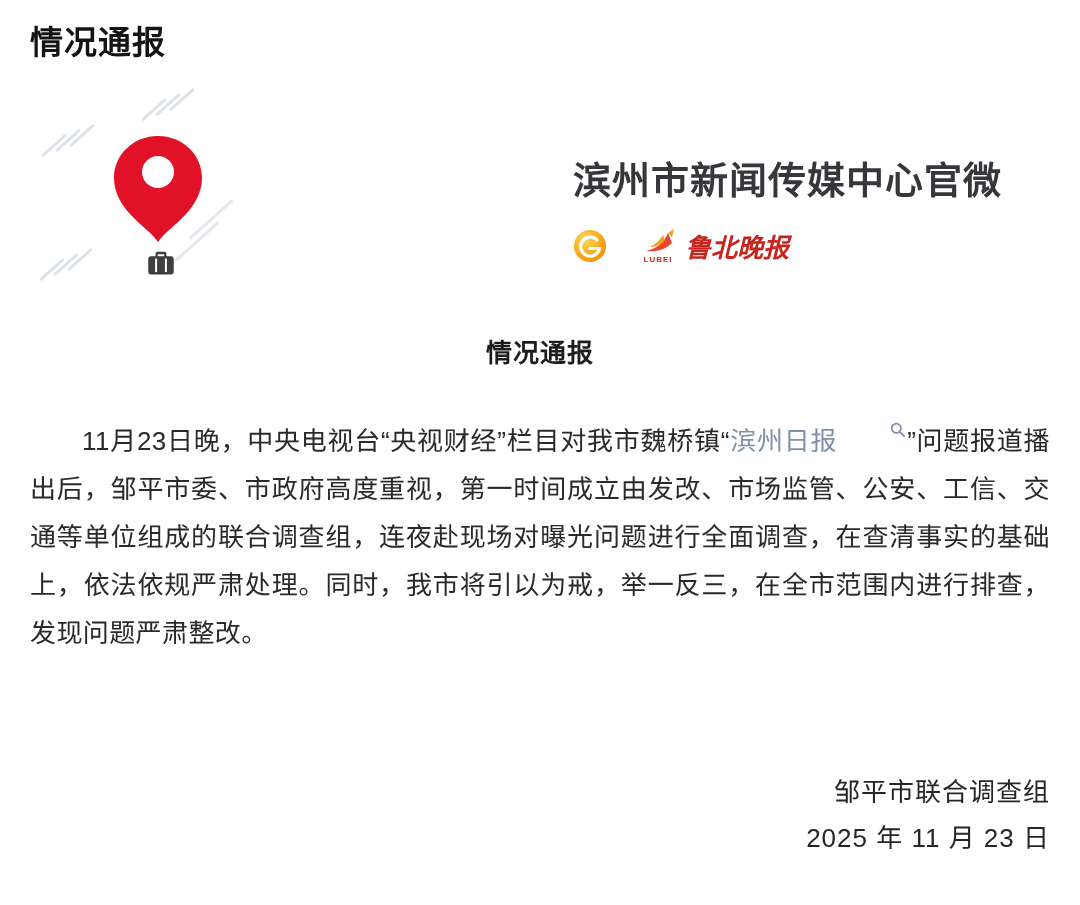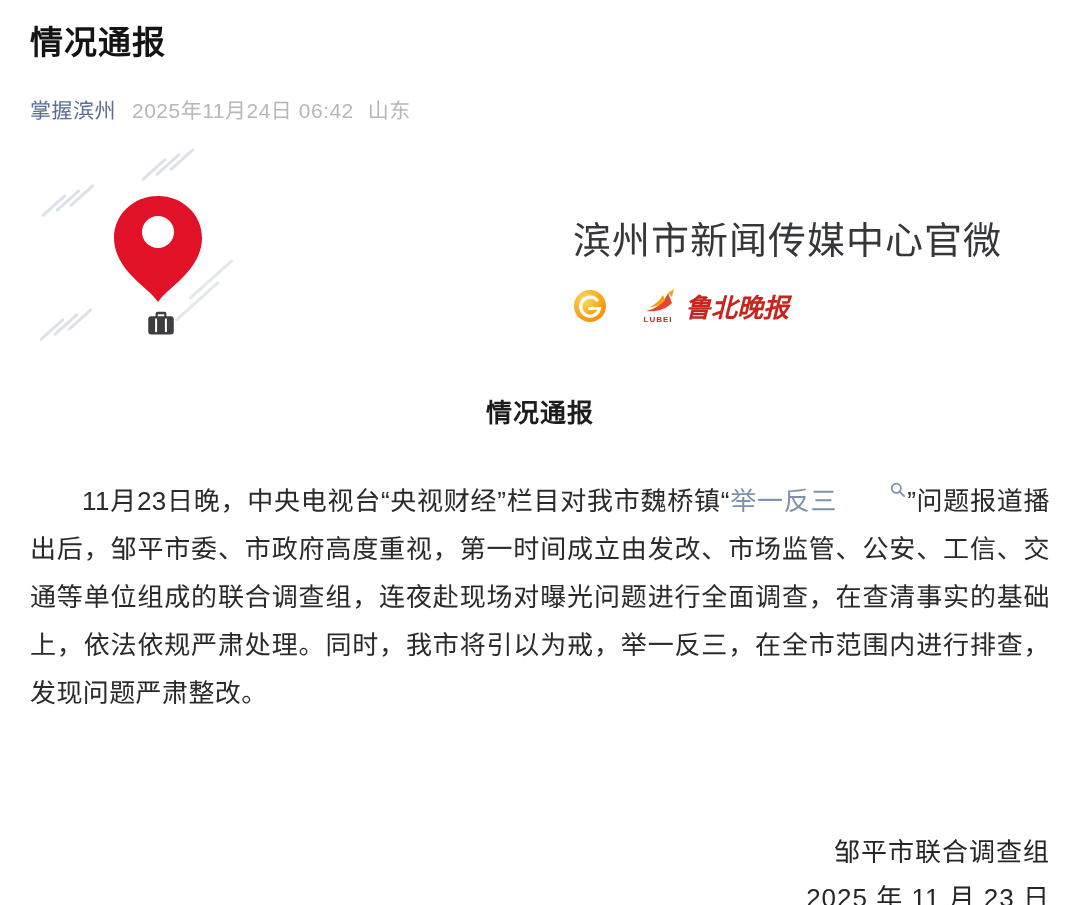--- a/index.html
+++ b/index.html
@@ -25,21 +25,21 @@
   .slashes i:nth-child(3){ left:28px; top:0; }
   .slashes-a { left:138px; top:16px; }
   .slashes-b { left:38px;  top:52px; }
   .slashes-d { left:36px;  top:176px; }
   .slashes-c { position:absolute; left:168px; top:130px; width:100px; height:46px; }
   .slashes-c i { position:absolute; display:block; width:58px; height:3px; background:#e4e8ec; border-radius:2px; transform:rotate(-42deg); }
   .slashes-c i:nth-child(1){ left:14px; top:6px; }
   .slashes-c i:nth-child(2){ left:0;  top:28px; }
 
   .banner-right { position:absolute; left:573px; top:68px; width:450px; }
-  .org-title { font-size:38px; font-weight:normal; color:#36373b; letter-spacing:1px; white-space:nowrap; }
+  .org-title { font-size:38px; font-weight:bold; color:#36373b; letter-spacing:1px; white-space:nowrap; }
   .logo-row { display:flex; align-items:center; margin-top:22px; }
   .logo-item { display:flex; align-items:center; margin-right:24px; }
   .logo-item .icon { margin-right:7px; flex:0 0 auto; }
   .logo-label-tv { color:#cf2a20; font-weight:bold; font-size:25px; letter-spacing:0.5px; white-space:nowrap; }
   .logo-label-daily { color:#26262c; font-weight:bold; font-style:italic; font-family:"Liberation Serif","DejaVu Serif",serif; font-size:26px; white-space:nowrap; }
   .logo-label-evening { color:#c6251d; font-weight:bold; font-style:italic; font-family:"Liberation Serif","DejaVu Serif",serif; font-size:26px; white-space:nowrap; }
   .lubei-stack { display:flex; flex-direction:column; align-items:center; margin-right:7px; }
   .lubei-sub { font-size:8px; color:#cf2a20; font-weight:bold; letter-spacing:1px; line-height:9px; }
 
   
@@ -50,23 +50,20 @@
 
   .signature { margin:112px 30px 0 0; text-align:right; font-size:26px; line-height:46px; color:#262626; letter-spacing:1px; }
 </style>
 </head>
 <body>
 
 <div class="page">
 
   <h1 class="article-title">情况通报</h1>
 
-  <div class="byline">
-    <span class="account">掌握滨州</span><span class="meta">2025年11月24日 06:42</span><span class="meta">山东</span>
-  </div>
 
   <div class="banner">
 
     <div class="pin-wrap">
       <span class="slashes slashes-a">
           <i></i>
           <i></i>
           <i></i>
         </span>
       <span class="slashes slashes-b">
@@ -127,21 +124,21 @@
           </span>
           <span class="logo-label-evening">鲁北晚报</span>
         </div>
 
       </div>
     </div>
   </div>
 
   <div class="body-heading">情况通报</div>
 
-  <p class="body-para"><span>11月23日晚，中央电视台“央视财经”栏目对我市魏桥镇“</span><span class="inline-link">举一反三</span><span class="search-sup"><svg width="16" height="16" viewBox="0 0 16 16">
+  <p class="body-para"><span>11月23日晚，中央电视台“央视财经”栏目对我市魏桥镇“</span><span class="inline-link">滨州日报</span><span class="search-sup"><svg width="16" height="16" viewBox="0 0 16 16">
           <circle cx="6.3" cy="6.3" r="4.6" fill="none" stroke="#8091ab" stroke-width="1.8"></circle>
           <line x1="9.8" y1="9.8" x2="14" y2="14" stroke="#8091ab" stroke-width="1.8" stroke-linecap="round"></line>
         </svg></span><span>”问题报道播出后，邹平市委、市政府高度重视，第一时间成立由发改、市场监管、公安、工信、交通等单位组成的联合调查组，连夜赴现场对曝光问题进行全面调查，在查清事实的基础上，依法依规严肃处理。同时，我市将引以为戒，举一反三，在全市范围内进行排查，发现问题严肃整改。</span></p>
 
   <div class="signature">
     <div>邹平市联合调查组</div>
     <div>2025 年 11 月 23 日</div>
   </div>
 
 </div>

